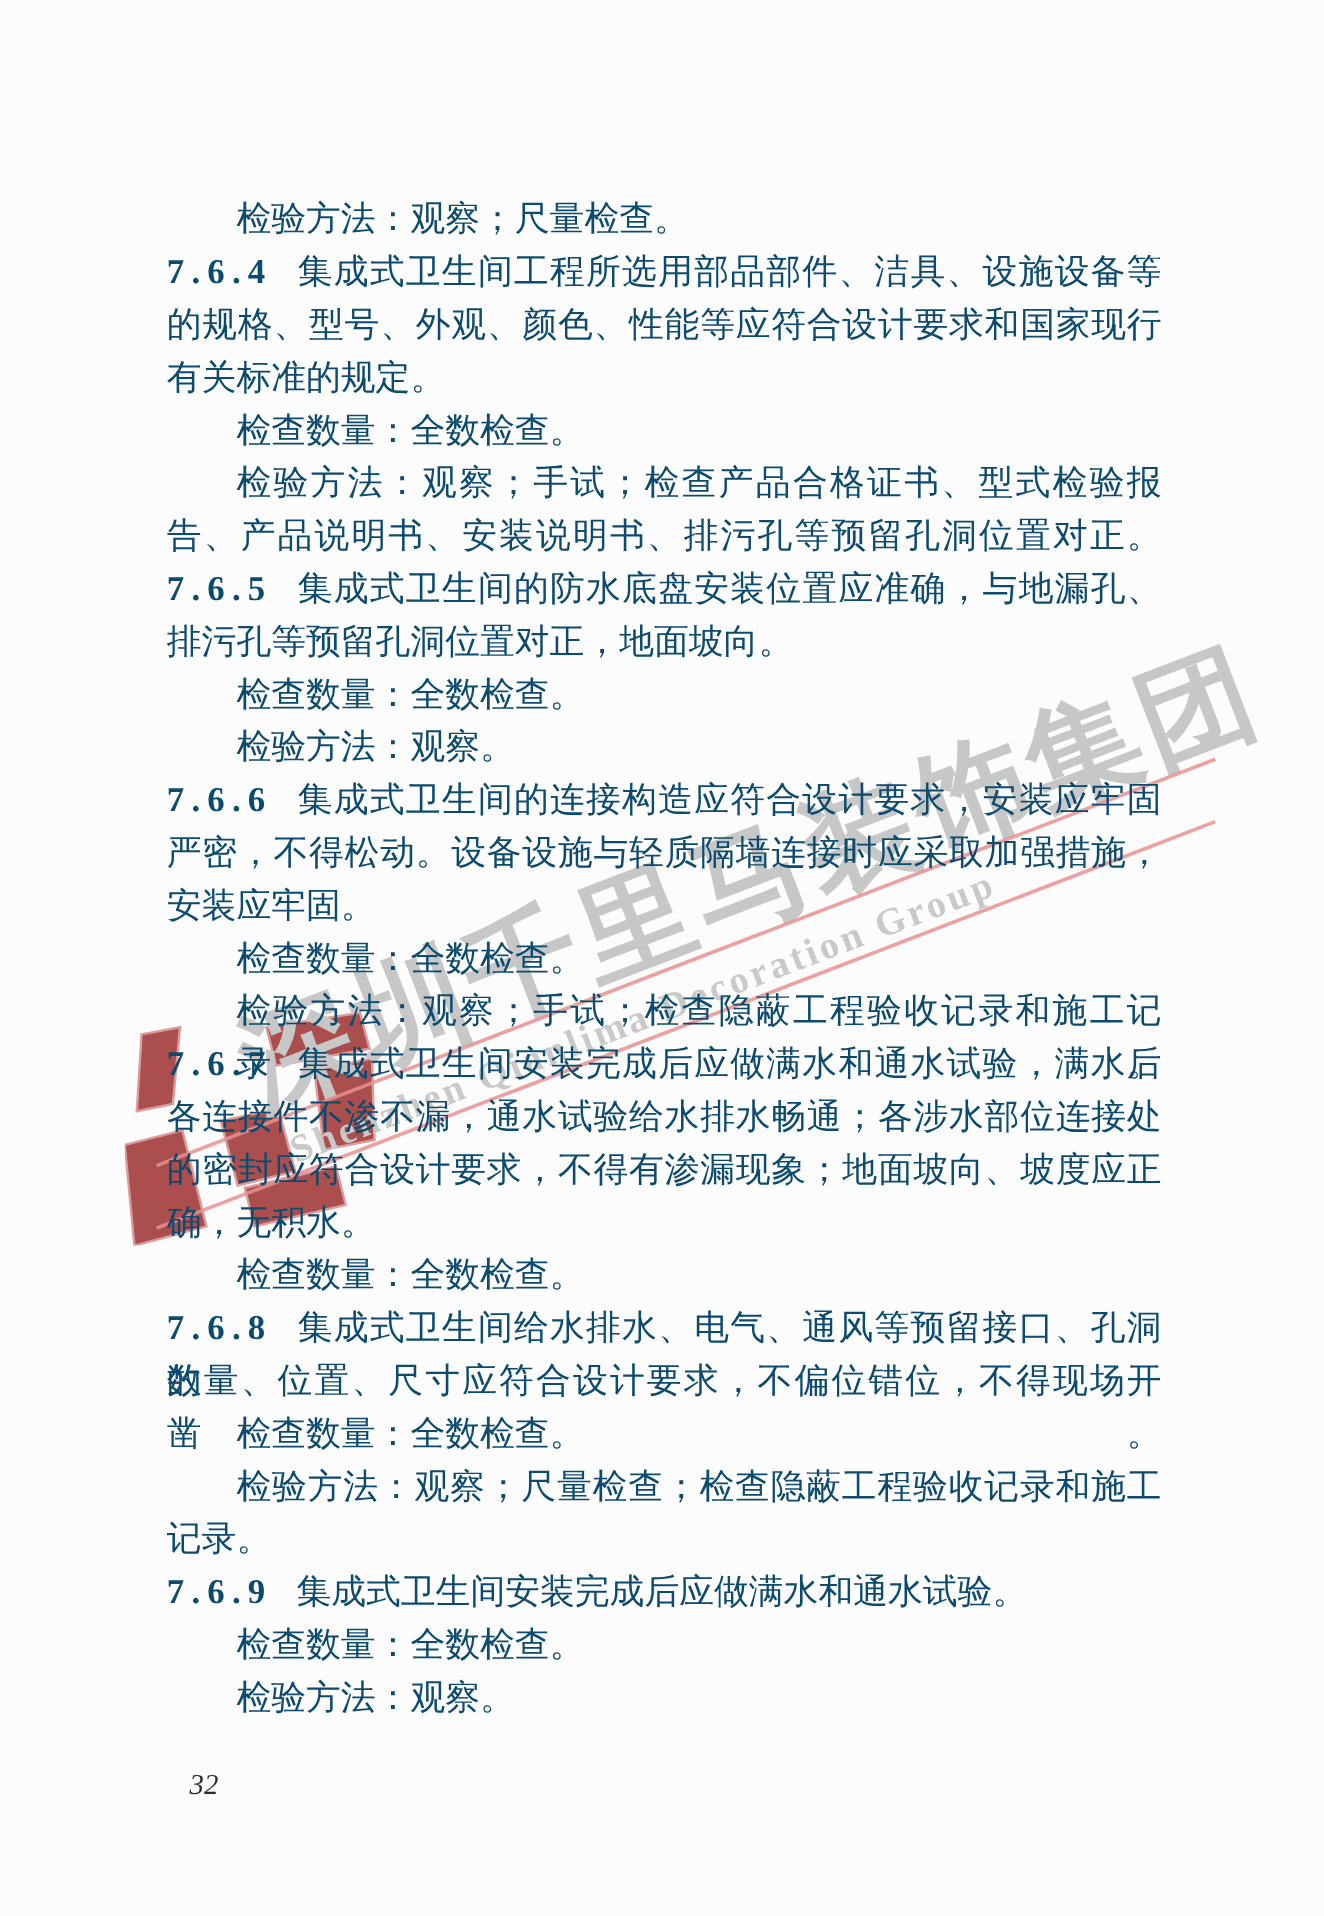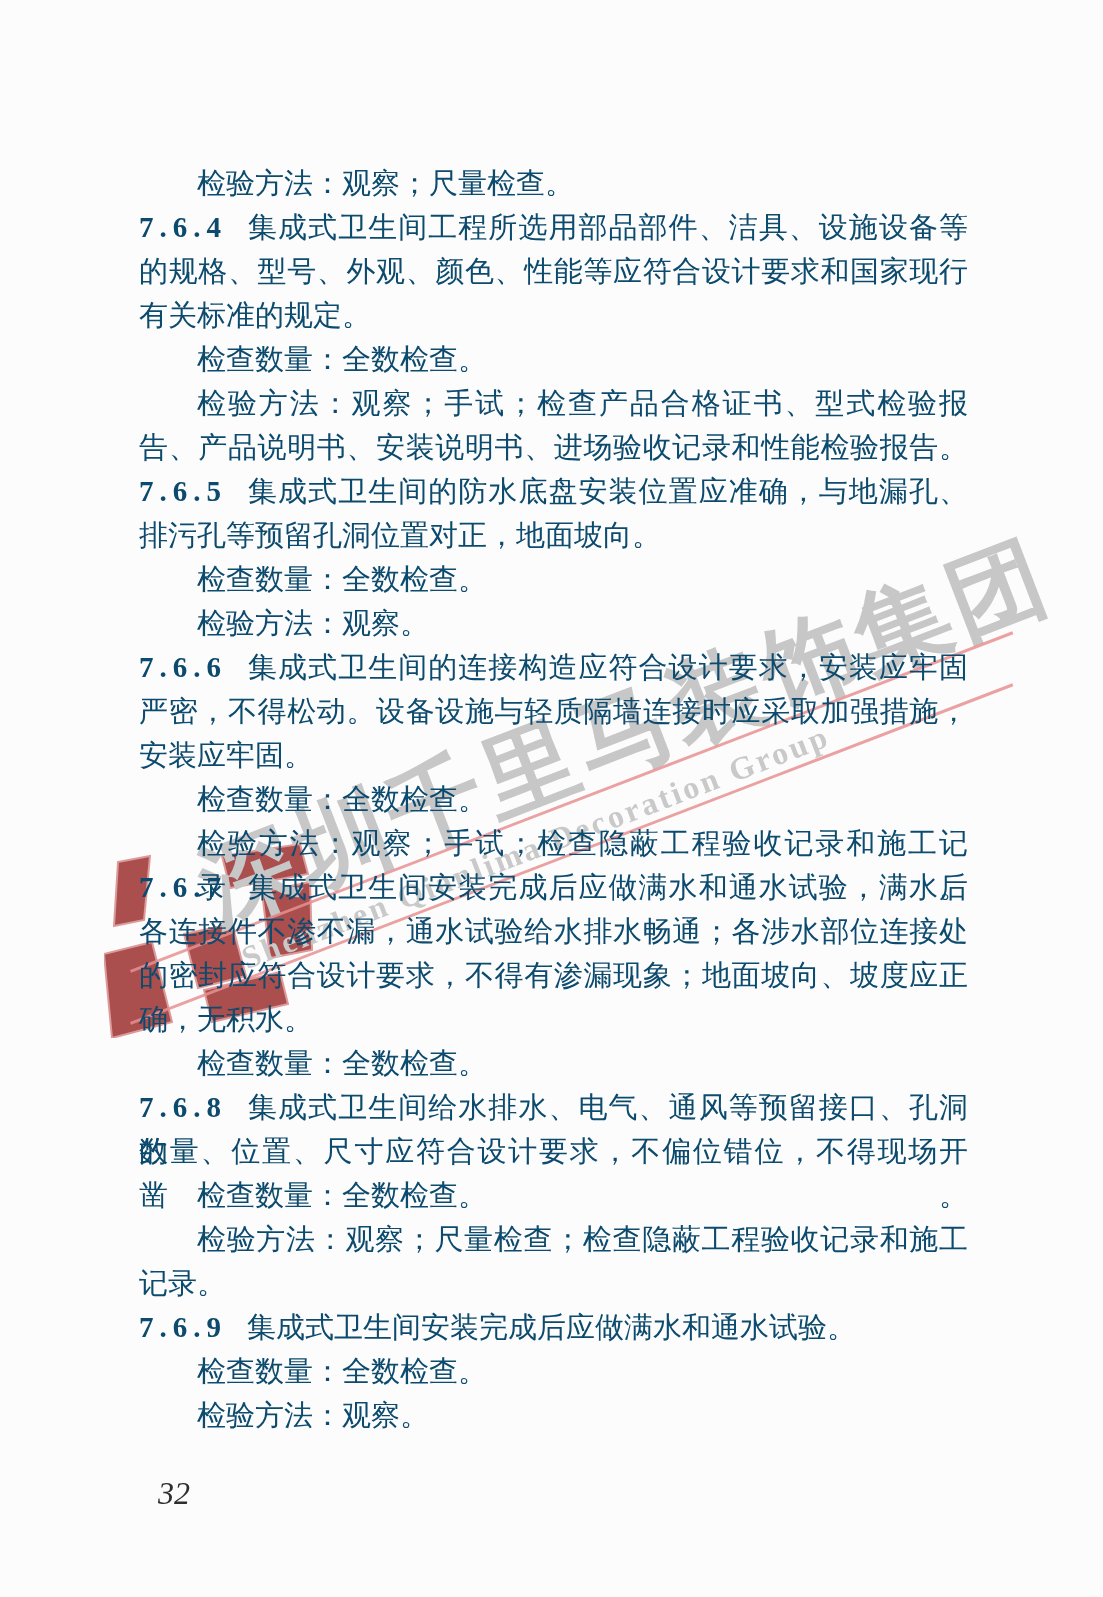--- a/index.html
+++ b/index.html
@@ -64,21 +64,21 @@
   }
   .line.indent { padding-left: 58px; }
   .num {
     font-weight: bold;
     letter-spacing: 6px;
     margin-right: 20px;
     font-family: "Liberation Serif", "DejaVu Serif", serif;
   }
   .page-num {
     position: absolute; left: 158px; top: 1475px;
-    font-size: 32px; font-style: italic; color: #2e2e2e;
+    font-size: 24px; font-style: italic; color: #2e2e2e;
     z-index: 2;
   }
 </style>
 </head>
 <body>
 
 <div class="page">
 
   <div class="wm-layer">
     <svg class="wm-logo" viewBox="0 0 210 196" xmlns="http://www.w3.org/2000/svg">
@@ -97,21 +97,21 @@
     <div class="wm-line wm-line-2"></div>
   </div>
 
   <div class="content">
     <div class="line indent"><span class="txt">检验方法：观察；尺量检查。</span></div>
     <div class="line full"><span class="num">7.6.4</span><span class="txt">集成式卫生间工程所选用部品部件、洁具、设施设备等</span></div>
     <div class="line full"><span class="txt">的规格、型号、外观、颜色、性能等应符合设计要求和国家现行</span></div>
     <div class="line"><span class="txt">有关标准的规定。</span></div>
     <div class="line indent"><span class="txt">检查数量：全数检查。</span></div>
     <div class="line indent full"><span class="txt">检验方法：观察；手试；检查产品合格证书、型式检验报</span></div>
-    <div class="line full"><span class="txt">告、产品说明书、安装说明书、进场验收记录和性能检验报告。</span></div>
+    <div class="line full"><span class="txt">告、产品说明书、安装说明书、排污孔等预留孔洞位置对正。</span></div>
     <div class="line full"><span class="num">7.6.5</span><span class="txt">集成式卫生间的防水底盘安装位置应准确，与地漏孔、</span></div>
     <div class="line"><span class="txt">排污孔等预留孔洞位置对正，地面坡向。</span></div>
     <div class="line indent"><span class="txt">检查数量：全数检查。</span></div>
     <div class="line indent"><span class="txt">检验方法：观察。</span></div>
     <div class="line full"><span class="num">7.6.6</span><span class="txt">集成式卫生间的连接构造应符合设计要求，安装应牢固</span></div>
     <div class="line full"><span class="txt">严密，不得松动。设备设施与轻质隔墙连接时应采取加强措施，</span></div>
     <div class="line"><span class="txt">安装应牢固。</span></div>
     <div class="line indent"><span class="txt">检查数量：全数检查。</span></div>
     <div class="line indent full"><span class="txt">检验方法：观察；手试；检查隐蔽工程验收记录和施工记录。</span></div>
     <div class="line full"><span class="num">7.6.7</span><span class="txt">集成式卫生间安装完成后应做满水和通水试验，满水后</span></div>

